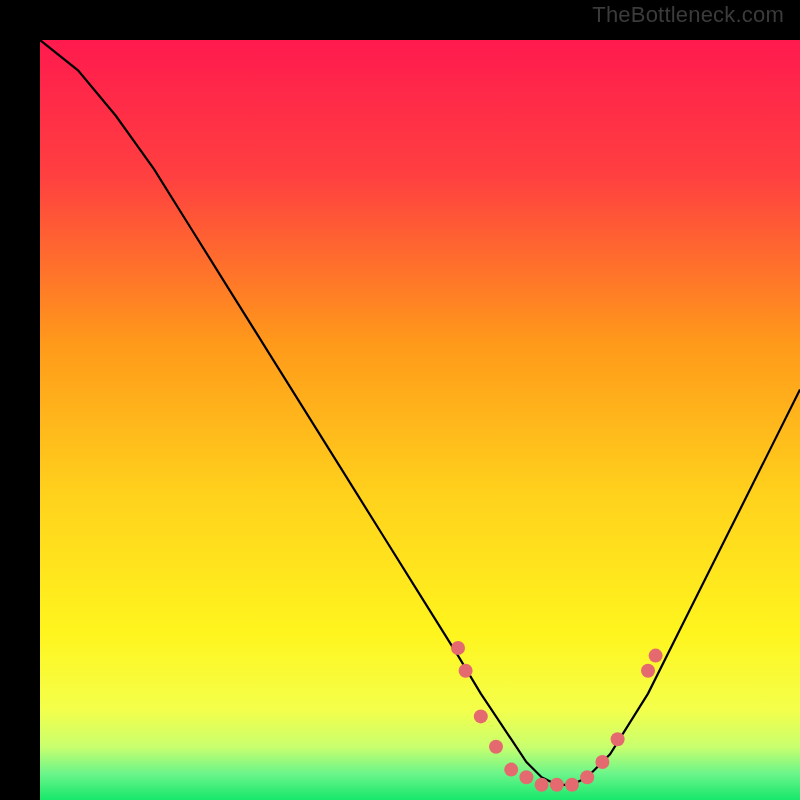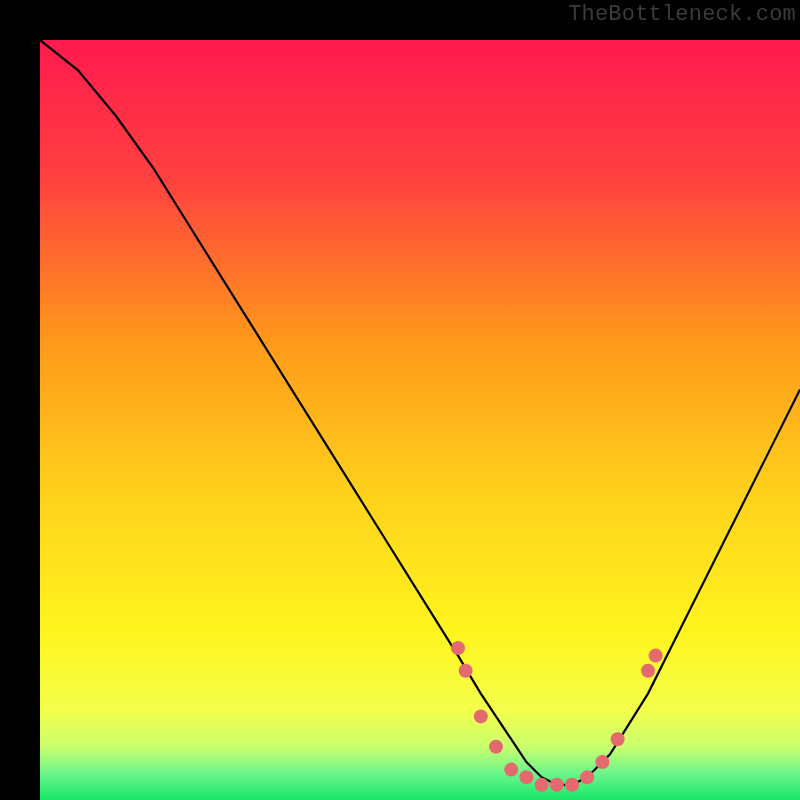--- a/index.html
+++ b/index.html
@@ -22,27 +22,26 @@
   .plot {
     position: absolute;
     left: 20px;
     top: 20px;
     width: 760px;
     height: 760px;
   }
   .watermark {
     position: absolute;
     top: 2px;
-    right: 4px;
+    right: 16px;
     color: #3b3b3b;
     font-size: 22px;
     font-weight: 500;
     letter-spacing: 0.2px;
     user-select: none;
-    font-family: Liberation Mono, monospace;
   }
 </style>
 </head>
 <body>
 
 <div class="frame">
   <svg class="plot" width="760" height="760" viewBox="0 0 760 760">
     <defs>
       <linearGradient id="bg-grad" x1="0" y1="0" x2="0" y2="1">
         <stop offset="0" stop-color="#ff1a4e"></stop>

